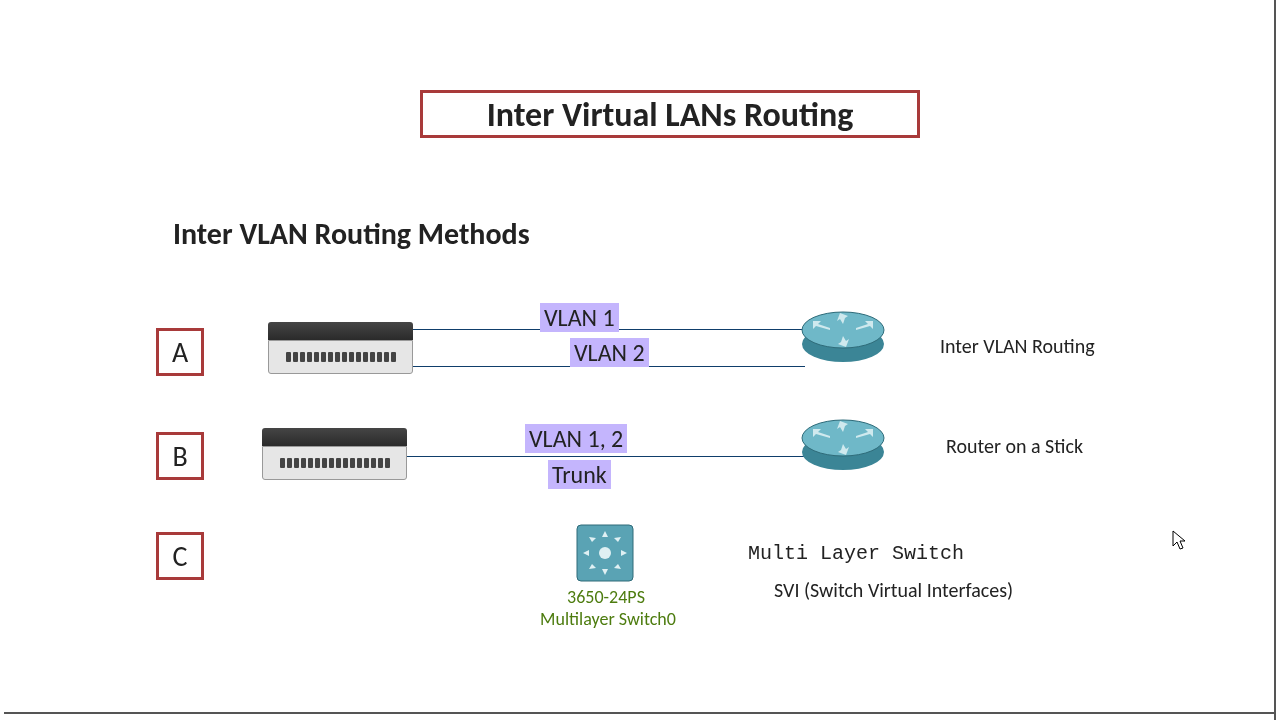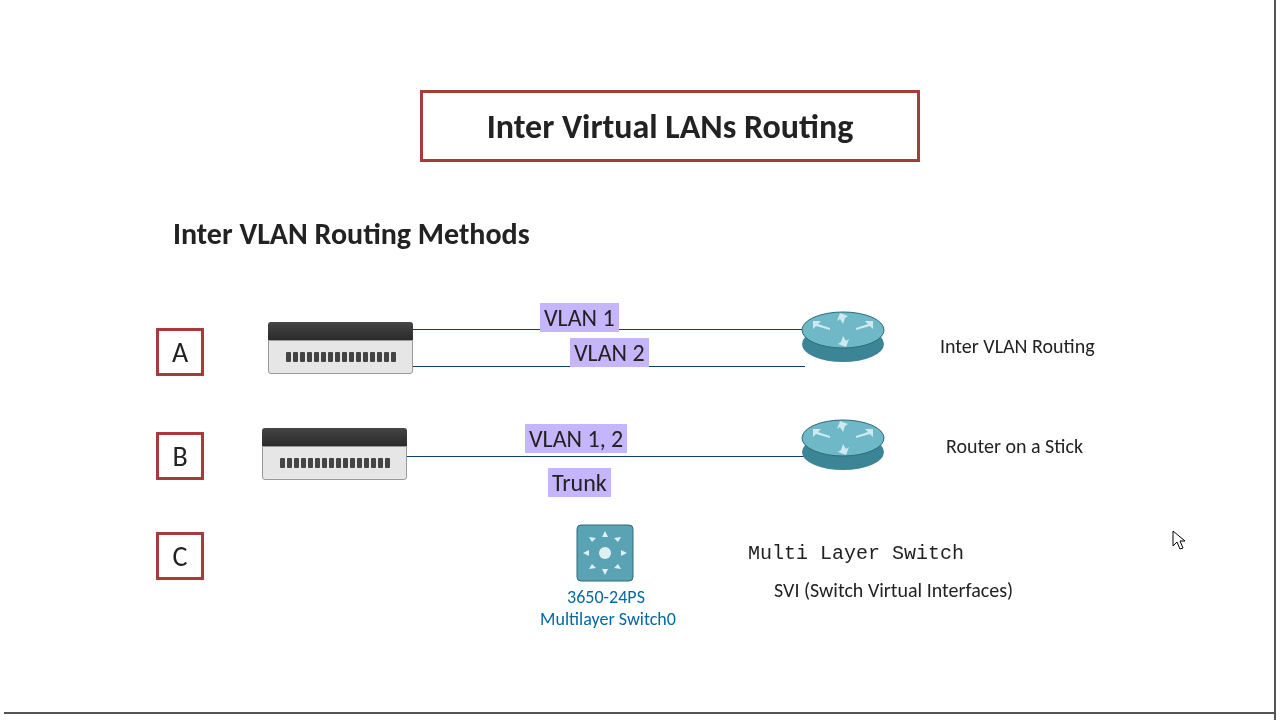--- a/index.html
+++ b/index.html
@@ -26,21 +26,21 @@
     bottom: 6px;
     width: 1272px;
     height: 2px;
     background: #555;
   }
   .slide-title {
     position: absolute;
     top: 90px;
     left: 420px;
     width: 500px;
-    height: 72px;
+    height: 48px;
     border: 3px solid #a83a3a;
     display: flex;
     align-items: center;
     justify-content: center;
     font-size: 34px;
     font-weight: bold;
     color: #222;
   }
   .section-heading {
     position: absolute;
@@ -130,21 +130,21 @@
     padding: 0 4px;
   }
   .method-label {
     position: absolute;
     font-size: 20px;
     color: #222;
   }
   .caption {
     position: absolute;
     font-size: 18px;
-    color: #0369a1;
+    color: #4d7c0f;
     text-align: center;
   }
   .cursor {
     position: absolute;
     top: 530px;
     left: 1172px;
     width: 14px;
     height: 20px;
   }
 </style>
@@ -214,21 +214,21 @@
       <div class="port"></div>
       <div class="port"></div>
     <div class="port"></div>
       <div class="port"></div>
       <div class="port"></div>
       <div class="port"></div>
   </div>
 </div>
 <div class="conn-line" style="top:456px; left:407px; width:398px;"></div>
 <div class="link-label" style="top:424px; left:525px;">VLAN 1, 2</div>
-<div class="link-label" style="top:460px; left:548px;margin-top:8px;">Trunk</div>
+<div class="link-label" style="top:460px; left:548px;">Trunk</div>
 <div class="router-device router-b">
   <svg viewBox="0 0 86 54">
     <ellipse cx="43" cy="34" rx="41" ry="18" fill="#3b8596"></ellipse>
     <ellipse cx="43" cy="20" rx="41" ry="18" fill="#6fb8c8"></ellipse>
     <ellipse cx="43" cy="20" rx="41" ry="18" fill="none" stroke="#2e6b79" stroke-width="1"></ellipse>
     <path d="M30 18 l-12 -4 l3 -3 l-8 0 l0 8 l3 -3 l14 4 z" fill="#cfe9ee"></path>
     <path d="M56 18 l12 -4 l-3 -3 l8 0 l0 8 l-3 -3 l-14 4 z" fill="#cfe9ee"></path>
     <path d="M43 14 l-3 -5 l-3 2 l3 -8 l8 3 l-3 2 l-2 6 z" fill="#cfe9ee"></path>
     <path d="M43 26 l3 5 l3 -2 l-3 8 l-8 -3 l3 -2 l2 -6 z" fill="#cfe9ee"></path>
   </svg>

